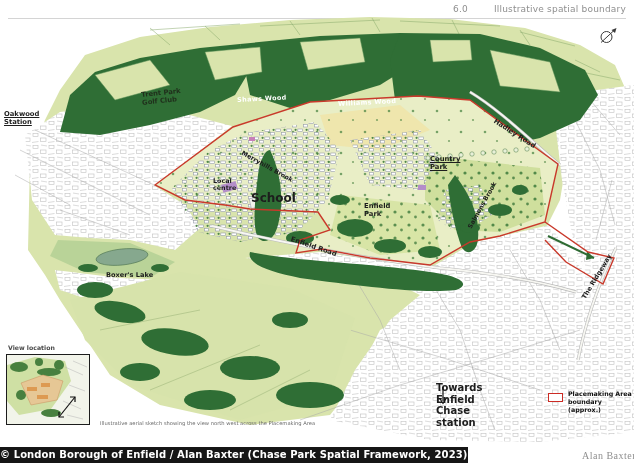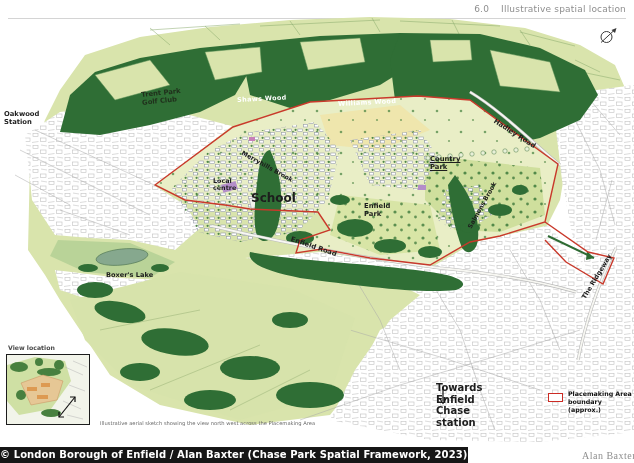--- a/index.html
+++ b/index.html
@@ -1,20 +1,20 @@
 <!DOCTYPE html>
 <html><head>
 <meta charset="utf-8">
 <style>
   html,body{margin:0;padding:0;background:#fff;}
   .page{position:relative;width:634px;height:463px;background:#ffffff;overflow:hidden;
         font-family:"DejaVu Sans","Liberation Sans",sans-serif;}
   
   .hdr{position:absolute;top:4px;right:8px;font-size:9px;color:#8f8f8f;letter-spacing:.2px;}
-  .hdr .sec{margin-right:12px;}
+  .hdr .sec{margin-right:26px;}
   .hdr-rule{position:absolute;top:18px;left:8px;right:8px;height:0;border-top:1px solid #d4d4d4;}
   
   .lbl{position:absolute;color:#1d1d1d;font-size:6.8px;line-height:1.15;font-weight:600;
        transform-origin:0 0;white-space:normal;}
   .lbl.nw{white-space:nowrap;}
   .lbl.white{color:#ffffff;}
   
   .inset-title{position:absolute;left:8px;top:344px;font-size:6.2px;color:#4a4a4a;font-weight:600;}
   .inset-box{position:absolute;left:6px;top:354px;width:84px;height:71px;border:1px solid #1c1c1c;
              background:#fbfbf8;box-sizing:border-box;}
@@ -32,21 +32,21 @@
            font-size:10px;color:#8f8f8f;letter-spacing:.5px;white-space:nowrap;}
   svg{display:block;}
   .abs{position:absolute;}
 </style>
 </head>
 <body>
 
 <div class="page">
 
   <div class="hdr">
-    <span class="sec">6.0</span><span>Illustrative spatial location</span>
+    <span class="sec">6.0</span><span>Illustrative spatial boundary</span>
   </div>
   <div class="hdr-rule"></div>
 
   <svg class="abs" style="left:0;top:0;" width="634" height="447" viewBox="0 0 634 447">
     <defs>
       <pattern id="urban" width="16" height="12" patternUnits="userSpaceOnUse">
         <rect width="16" height="12" fill="#ffffff"></rect>
         <g stroke="#c2c2c2" stroke-width="0.6" fill="none">
           <rect x="1" y="1.5" width="5" height="3"></rect>
           <rect x="8.5" y="6" width="5.5" height="3.5"></rect>
@@ -198,21 +198,21 @@
       <path d="M545,222 L588,252 L614,258 L603,284 L566,262 L545,240"></path>
     </g>
   </svg>
 
   <svg class="abs" style="left:598px;top:26px;" width="22" height="20" viewBox="0 0 22 20">
     <circle cx="8.5" cy="11" r="5.5" fill="none" stroke="#3a3a3a" stroke-width="1"></circle>
     <line x1="3" y1="16.5" x2="17" y2="3.5" stroke="#3a3a3a" stroke-width="1"></line>
     <polygon points="18.5,2 13.5,4 17,7" fill="#3a3a3a"></polygon>
   </svg>
 
-  <div class="lbl" style="left:4px;top:111px;width:36px;">Oakwood Station</div>
+  <div class="lbl" style="left:4px;top:111px;width:36px;text-decoration:underline;">Oakwood Station</div>
   <div class="lbl" style="left:141px;top:92px;width:44px;transform:rotate(-6deg);color:#20301c;">Trent Park Golf Club</div>
   <div class="lbl white nw" style="left:237px;top:97px;transform:rotate(-3deg);font-size:6.4px;letter-spacing:.4px;">Shaws Wood</div>
   <div class="lbl white nw" style="left:338px;top:101px;transform:rotate(-3deg);font-size:6.4px;letter-spacing:.4px;">Williams Wood</div>
   <div class="lbl nw" style="left:496px;top:118px;transform:rotate(33deg);">Hadley Road</div>
   <div class="lbl" style="left:430px;top:156px;width:32px;text-decoration:underline;">Country Park</div>
   <div class="lbl nw" style="left:244px;top:149px;transform:rotate(29deg);font-size:6.2px;">Merryhills Brook</div>
   <div class="lbl" style="left:197px;top:178px;width:26px;font-size:6.4px;margin-left:16px;">Local centre</div>
   <div class="lbl nw" style="left:251px;top:192px;font-size:12px;">School</div>
   <div class="lbl" style="left:364px;top:203px;width:34px;">Enfield Park</div>
   <div class="lbl nw" style="left:466px;top:226px;transform:rotate(-61deg);font-size:6.2px;">Salmons Brook</div>

